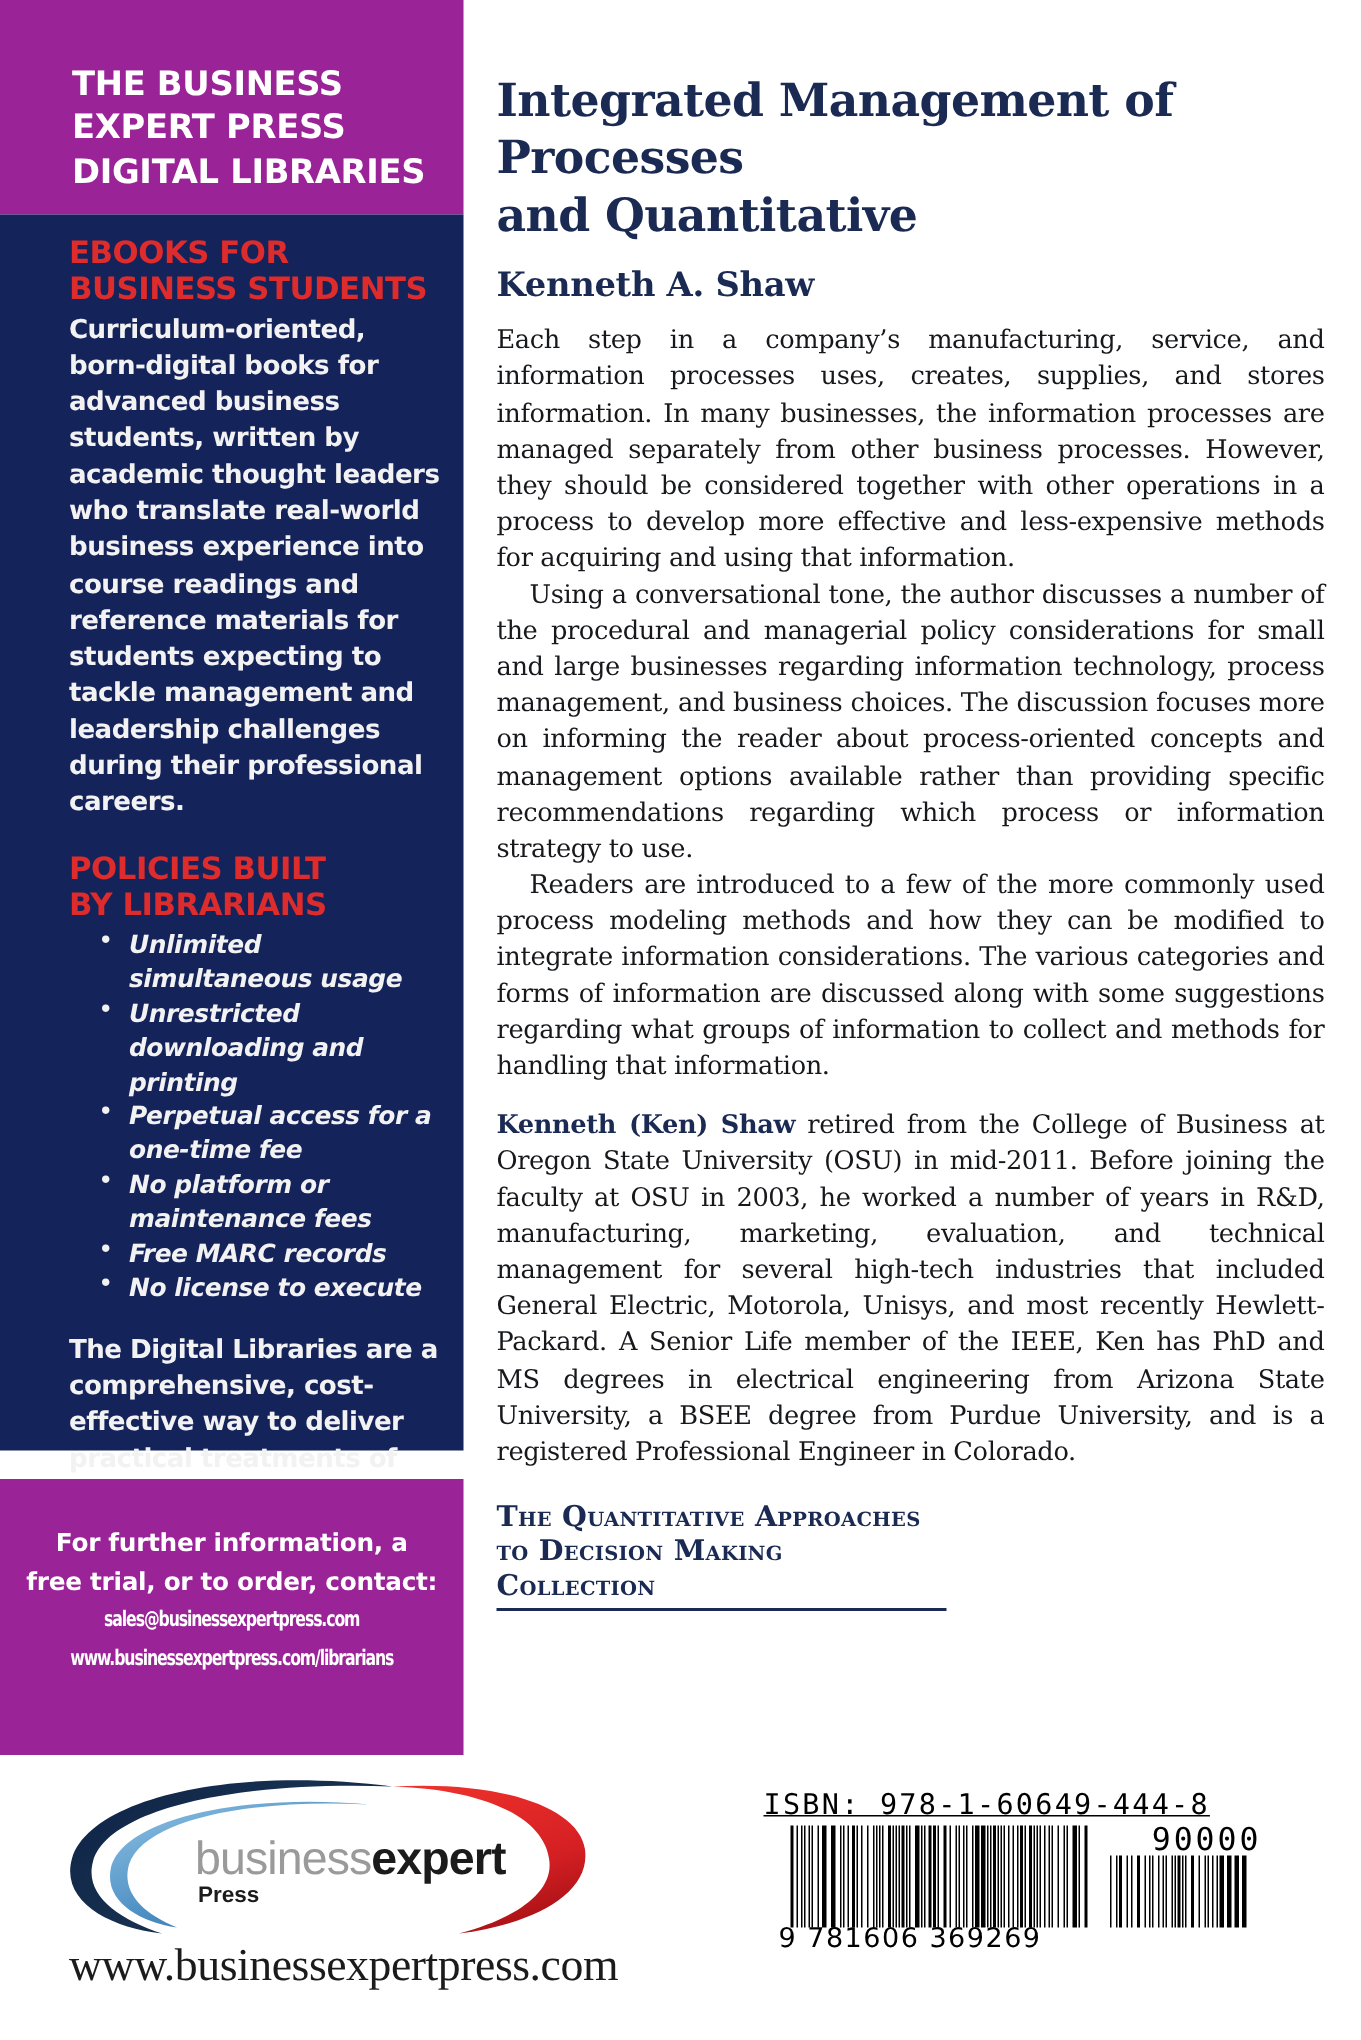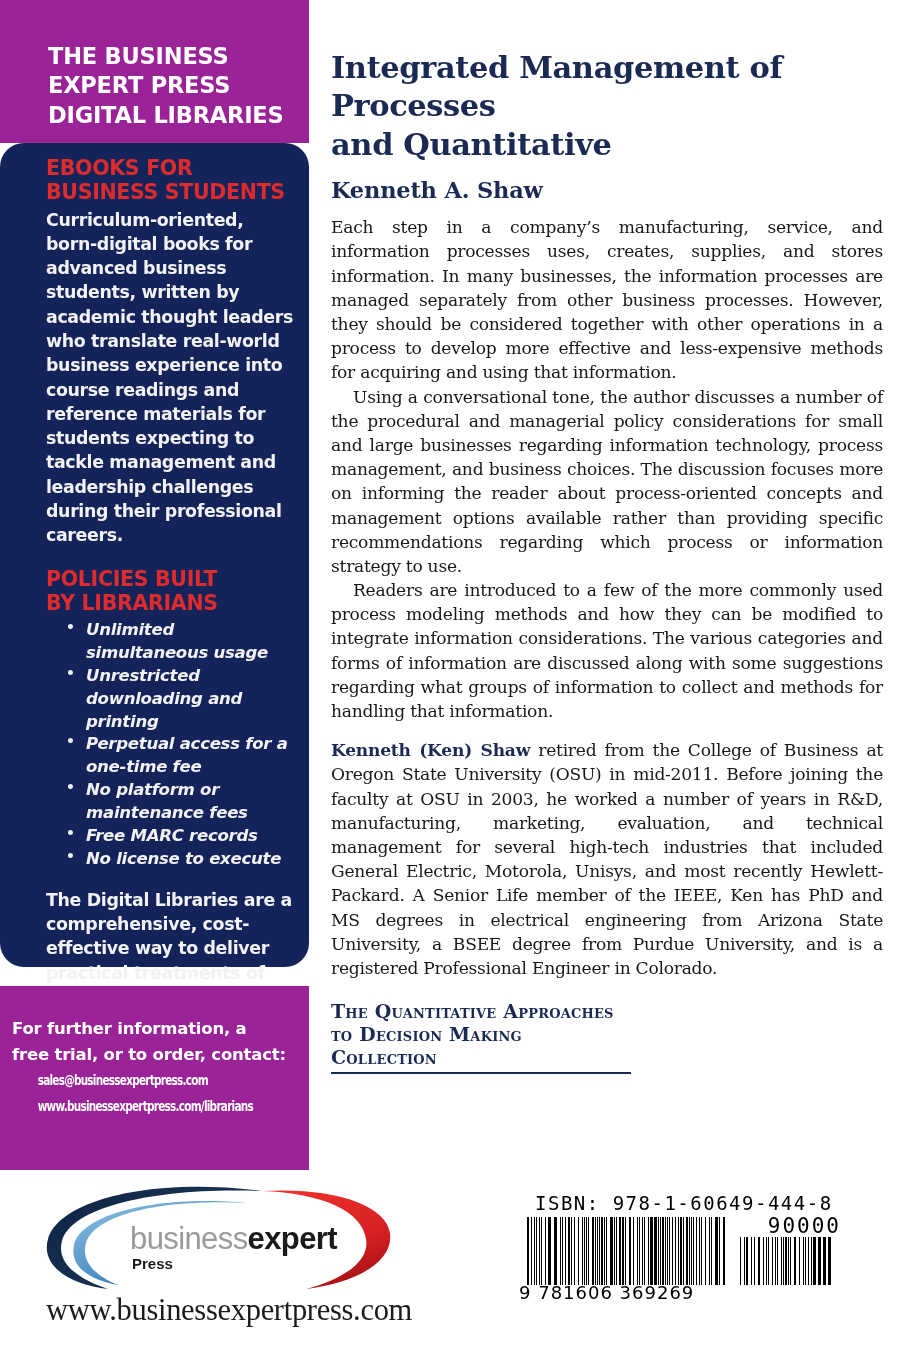--- a/index.html
+++ b/index.html
@@ -44,21 +44,20 @@
   }
 
   .info-block {
     position: absolute;
     left: 0; top: 143px;
     width: 309px;
     height: 824px;
     background: #15235B;
     box-sizing: border-box;
     padding: 14px 16px 0 46px;
-    border-radius: 24px;
   }
 
   .red-head {
     color: #DE2B2B;
     font-family: "DejaVu Sans", sans-serif;
     font-weight: bold;
     font-size: 20.5px;
     line-height: 1.16;
     letter-spacing: -0.3px;
     margin: 0 0 3px 0;
@@ -104,20 +103,21 @@
 
   .contact-block {
     position: absolute;
     left: 0;
     top: 986px;
     width: 309px;
     height: 184px;
     background: #9A2398;
     box-sizing: border-box;
     padding: 30px 12px 0 12px;
+    text-align: center;
   }
   .contact-line {
     color: #ffffff;
     font-family: "DejaVu Sans", sans-serif;
     font-weight: bold;
     font-size: 16.5px;
     line-height: 1.55;
     letter-spacing: -0.2px;
   }
   .contact-small {
@@ -261,21 +261,22 @@
     top: 1192px;
     width: 350px;
     height: 120px;
   }
   .isbn-text {
     font-family: "DejaVu Sans Mono", monospace;
     font-size: 19px;
     letter-spacing: 1.5px;
     color: #000;
     white-space: nowrap;
-    margin-left: 38px;
+    margin-left: 12px;
+    text-decoration: underline;
   }
   .nines {
     font-family: "DejaVu Sans Mono", monospace;
     font-size: 21px;
     letter-spacing: 2px;
     color: #000;
     position: absolute;
     right: 6px;
     top: 22px;
   }

